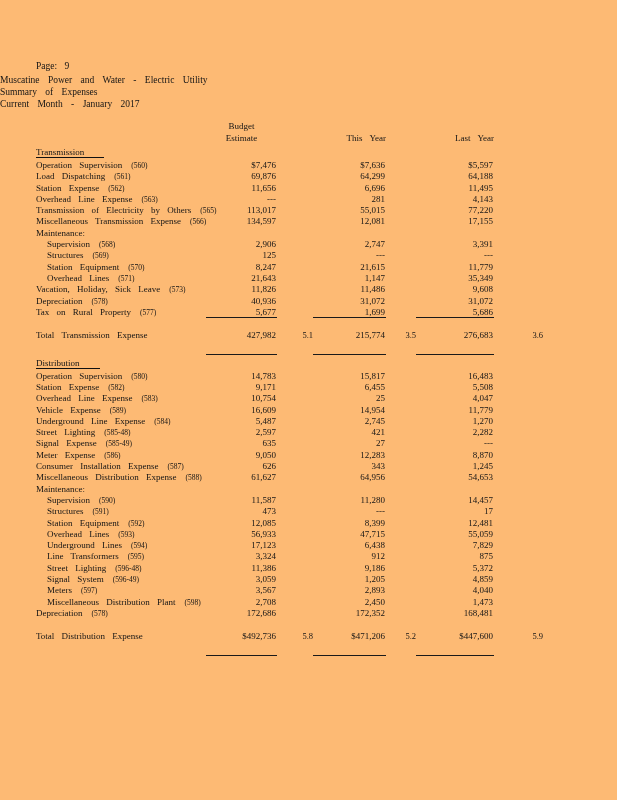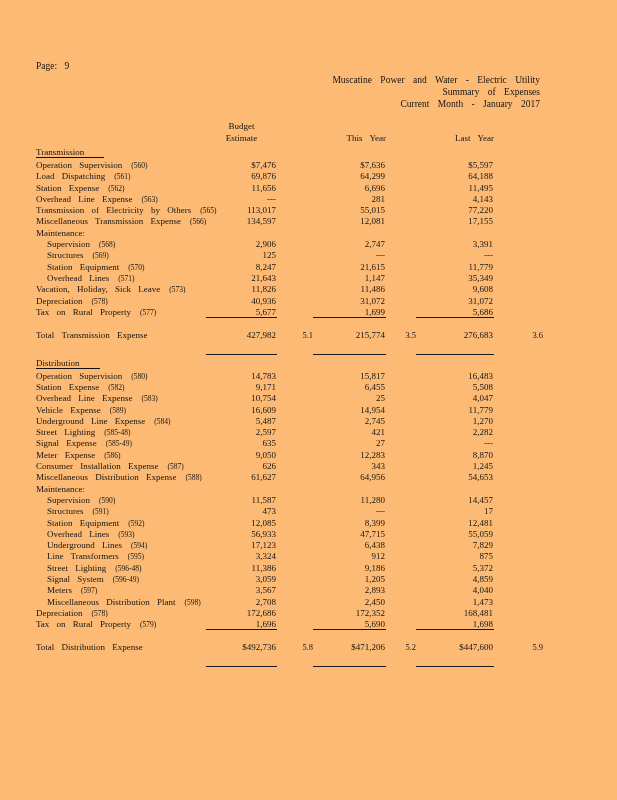--- a/index.html
+++ b/index.html
@@ -10,21 +10,21 @@
     font-family:"Liberation Serif","DejaVu Serif",serif;
     color:#151515;
     overflow:hidden;
   }
   .page-num{
     position:absolute;left:36px;top:61px;
     font-size:9.5px;word-spacing:5px;white-space:nowrap;
   }
   .title-block{
     position:absolute;top:74px;left:0;width:540px;
-    text-align:right;font-size:9.5px;line-height:12.2px;
+    text-align:left;font-size:9.5px;line-height:12.2px;
     word-spacing:6px;white-space:nowrap;
   }
   .table{
     position:absolute;top:121px;left:36px;width:507px;
     font-size:9px;
   }
   .row{
     display:grid;
     grid-template-columns:170px 71px 36px 73px 30px 78px 49px;
     align-items:baseline;
@@ -416,29 +416,20 @@
           </div>
           <div class="row">
             <div class="lbl"><span>Depreciation</span><span class="acct">(578)</span></div>
             <div class="v">172,686</div>
             <div class="p"></div>
             <div class="v">172,352</div>
             <div class="p"></div>
             <div class="v">168,481</div>
             <div class="p"></div>
           </div>
-          <div class="row rule">
-            <div class="lbl"><span>Tax on Rural Property</span><span class="acct">(579)</span></div>
-            <div class="v">1,696</div>
-            <div class="p"></div>
-            <div class="v">5,690</div>
-            <div class="p"></div>
-            <div class="v">1,698</div>
-            <div class="p"></div>
-          </div>
           <div class="row total-row">
             <div class="lbl"><span>Total Distribution Expense</span></div>
             <div class="v">$492,736</div>
             <div class="p">5.8</div>
             <div class="v">$471,206</div>
             <div class="p">5.2</div>
             <div class="v">$447,600</div>
             <div class="p">5.9</div>
           </div>
         </div>

